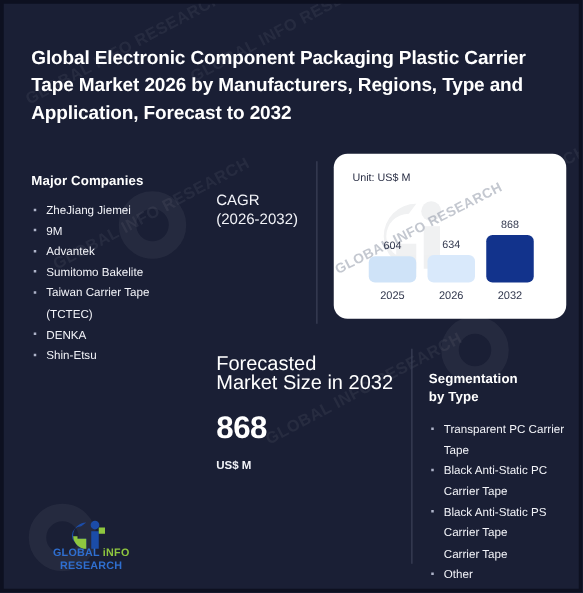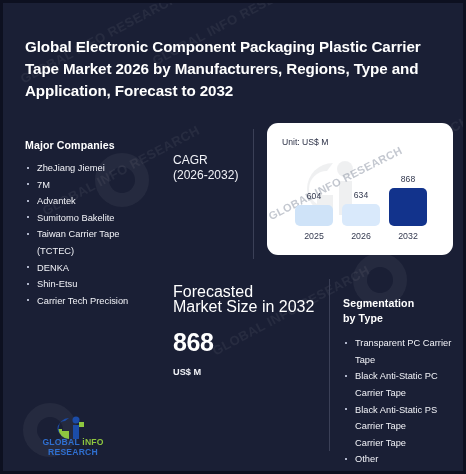--- a/index.html
+++ b/index.html
@@ -116,28 +116,27 @@
   <div class="wm-mark" style="left:350px;top:250px;">
     <div class="g-ring"></div>
   </div>
 
   <div class="title">Global Electronic Component Packaging Plastic Carrier Tape Market 2026 by Manufacturers, Regions, Type and Application, Forecast to 2032</div>
 
   <div class="companies">
     <div class="sec-head">Major Companies</div>
     <ul class="bullets">
       <li>ZheJiang Jiemei</li>
-      <li>7M</li>
+      <li>9M</li>
       <li>Advantek</li>
       <li>Sumitomo Bakelite</li>
       <li>Taiwan Carrier Tape</li>
       <li class="cont">(TCTEC)</li>
       <li>DENKA</li>
       <li>Shin-Etsu</li>
-      <li>Carrier Tech Precision</li>
     </ul>
   </div>
 
   <div class="cagr">
     <div class="cagr-lab">
       <div>CAGR</div>
       <div>(2026-2032)</div>
     </div>
   </div>
 

